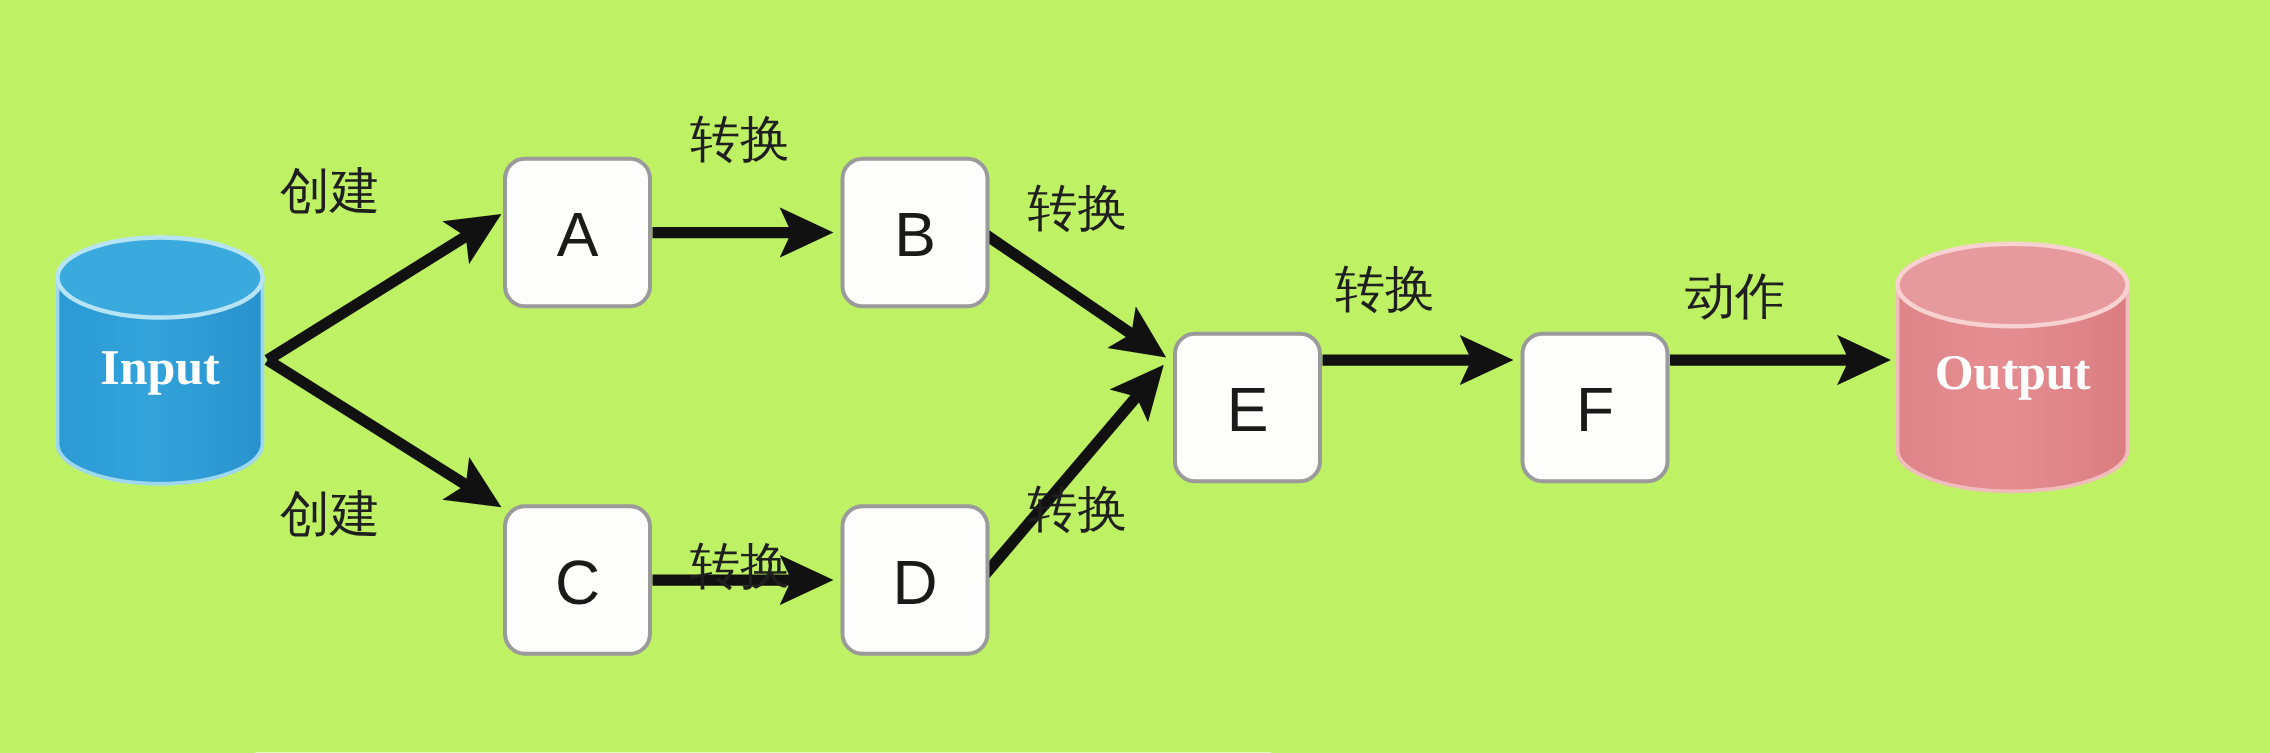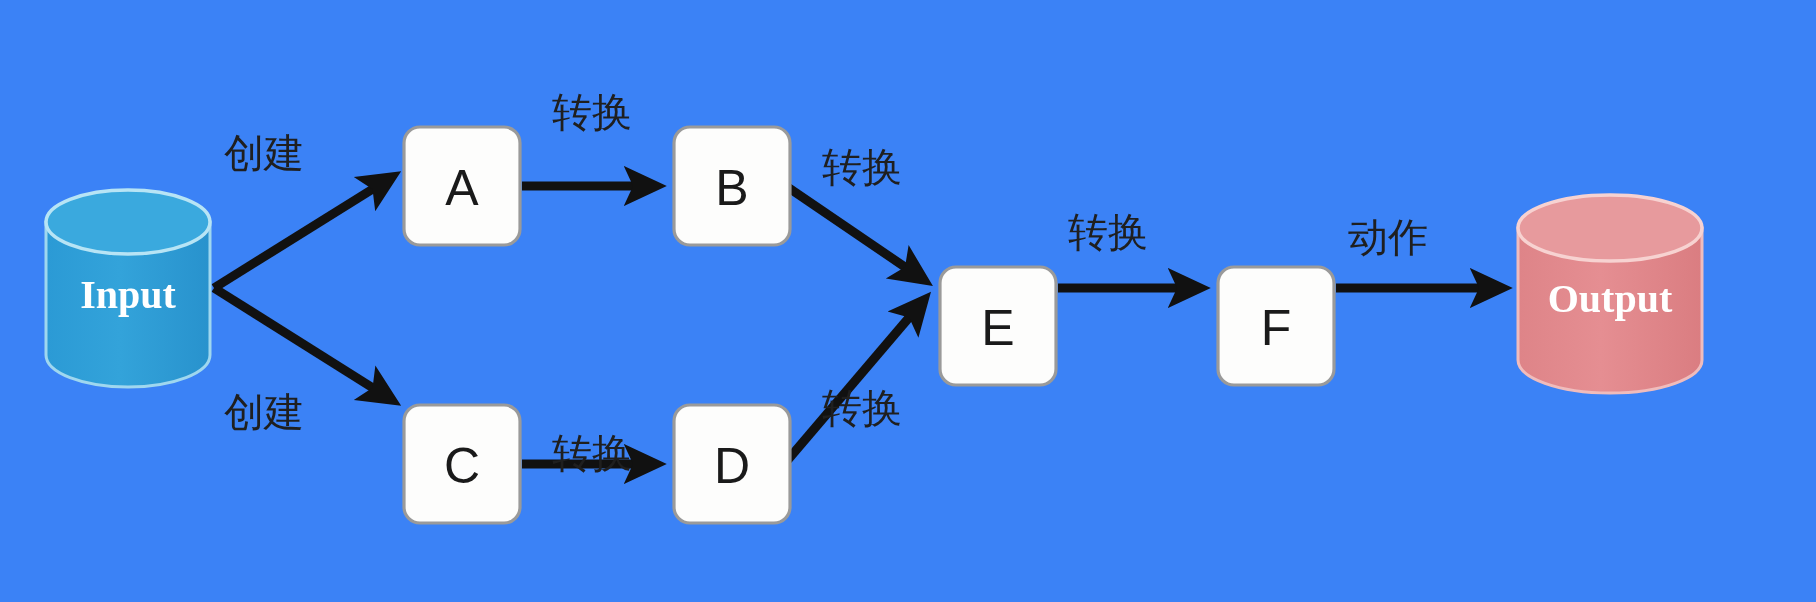--- a/index.html
+++ b/index.html
@@ -7,21 +7,21 @@
     padding: 0;
     background: #ffffff;
   }
   body {
     font-family: "Liberation Sans", "DejaVu Sans", sans-serif;
   }
   #canvas {
     position: relative;
     width: 1816px;
     height: 602px;
-    background: #3b82f6;
+    background: #bef264;
     overflow: hidden;
   }
   #diagram-svg {
     position: absolute;
     left: 0;
     top: 0;
     width: 1816px;
     height: 602px;
   }
   .node-label {

